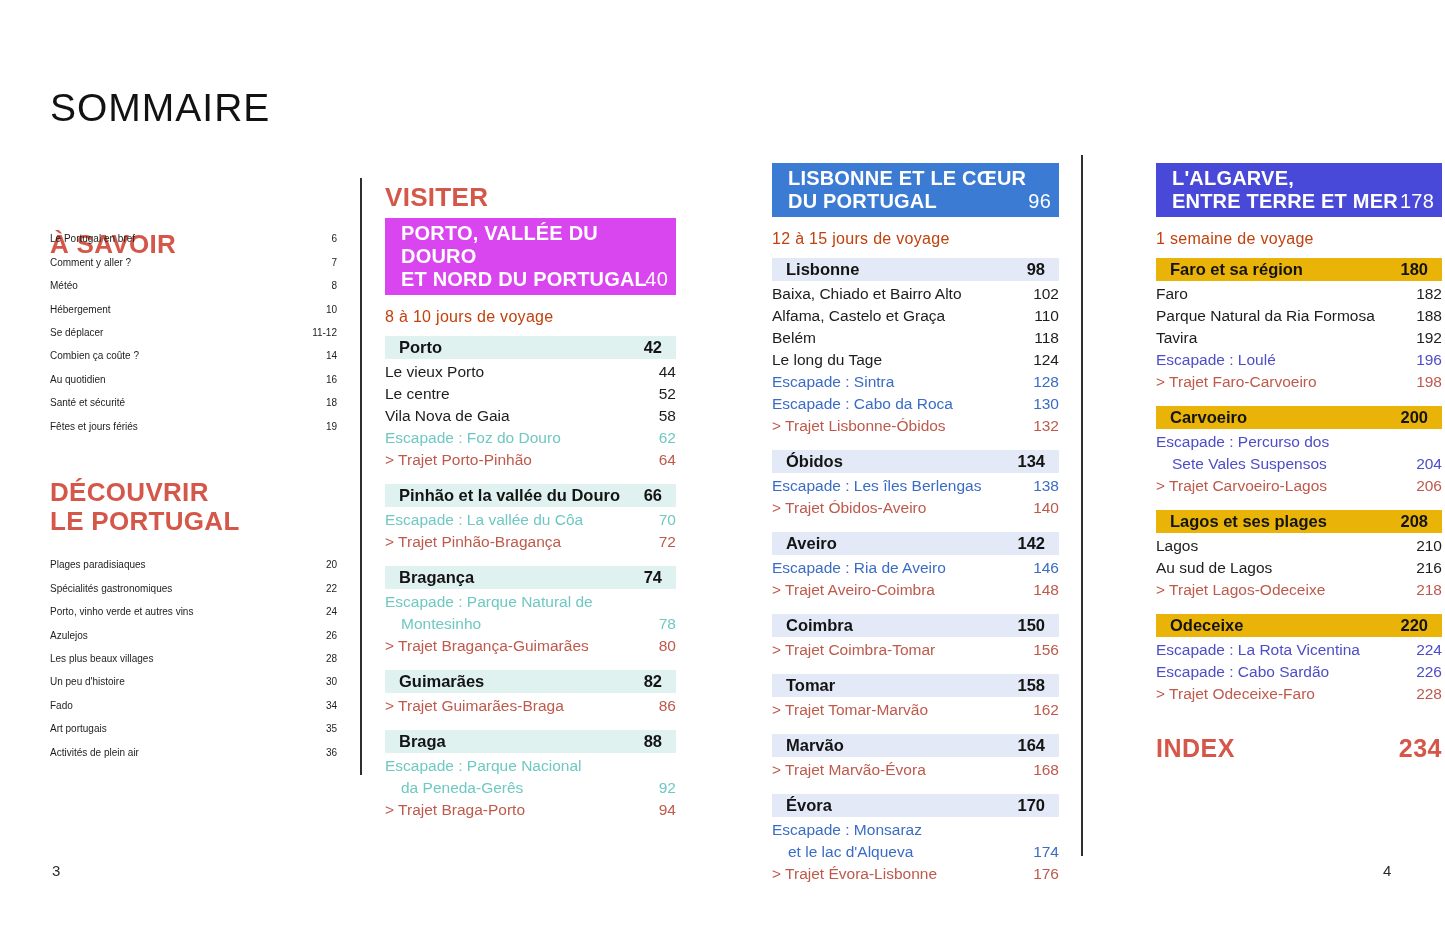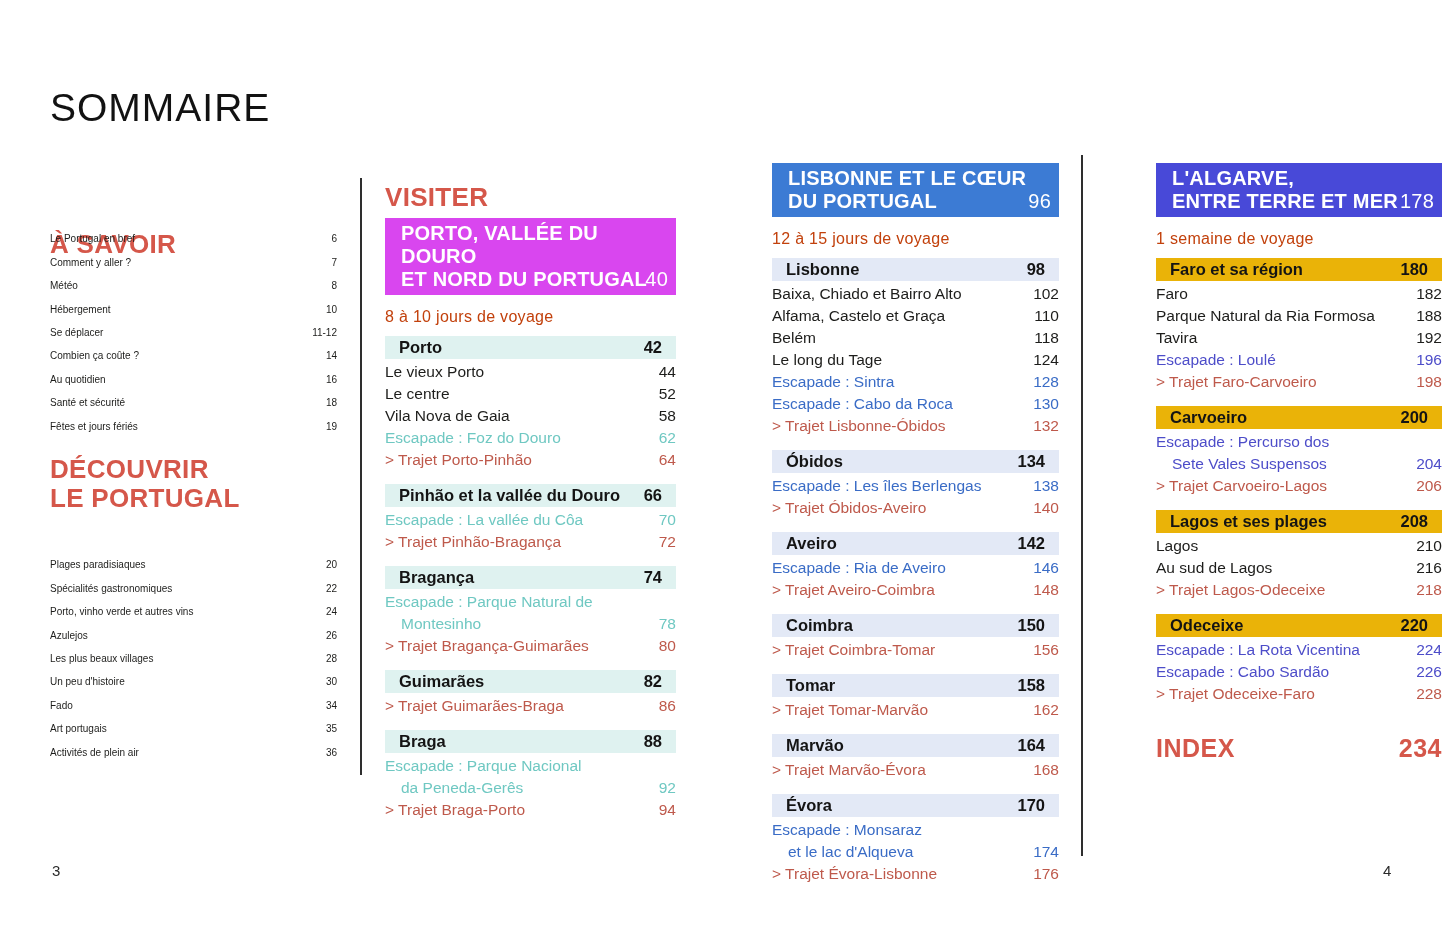--- a/index.html
+++ b/index.html
@@ -12,21 +12,21 @@
     font-size:39px;font-weight:normal;letter-spacing:1px;color:#121212;
   }
   .section-title{
     margin:0;font-size:26px;font-weight:bold;color:#d5574a;letter-spacing:.3px;line-height:29px;
   }
   .col{position:absolute;}
   .col1{left:50px;top:0;width:287px;}
   .col1 .block{position:absolute;left:0;width:287px;}
   #savoir-title{top:182px;margin-top:48px;}
   #savoir-items{top:221px;}
-  #decouvrir-title{top:455px;}
+  #decouvrir-title{top:478px;}
   #decouvrir-items{top:547px;}
   .col2{left:385px;top:183px;width:291px;}
   .col3{left:772px;top:157px;width:287px;}
   .col4{left:1156px;top:157px;width:286px;}
 
   .item-row,.entry-row{
     display:flex;justify-content:space-between;align-items:baseline;
   }
   .item-row{height:23.4px;font-size:10px;align-items:flex-end;}
   .entry-row{height:22px;font-size:15.5px;}

